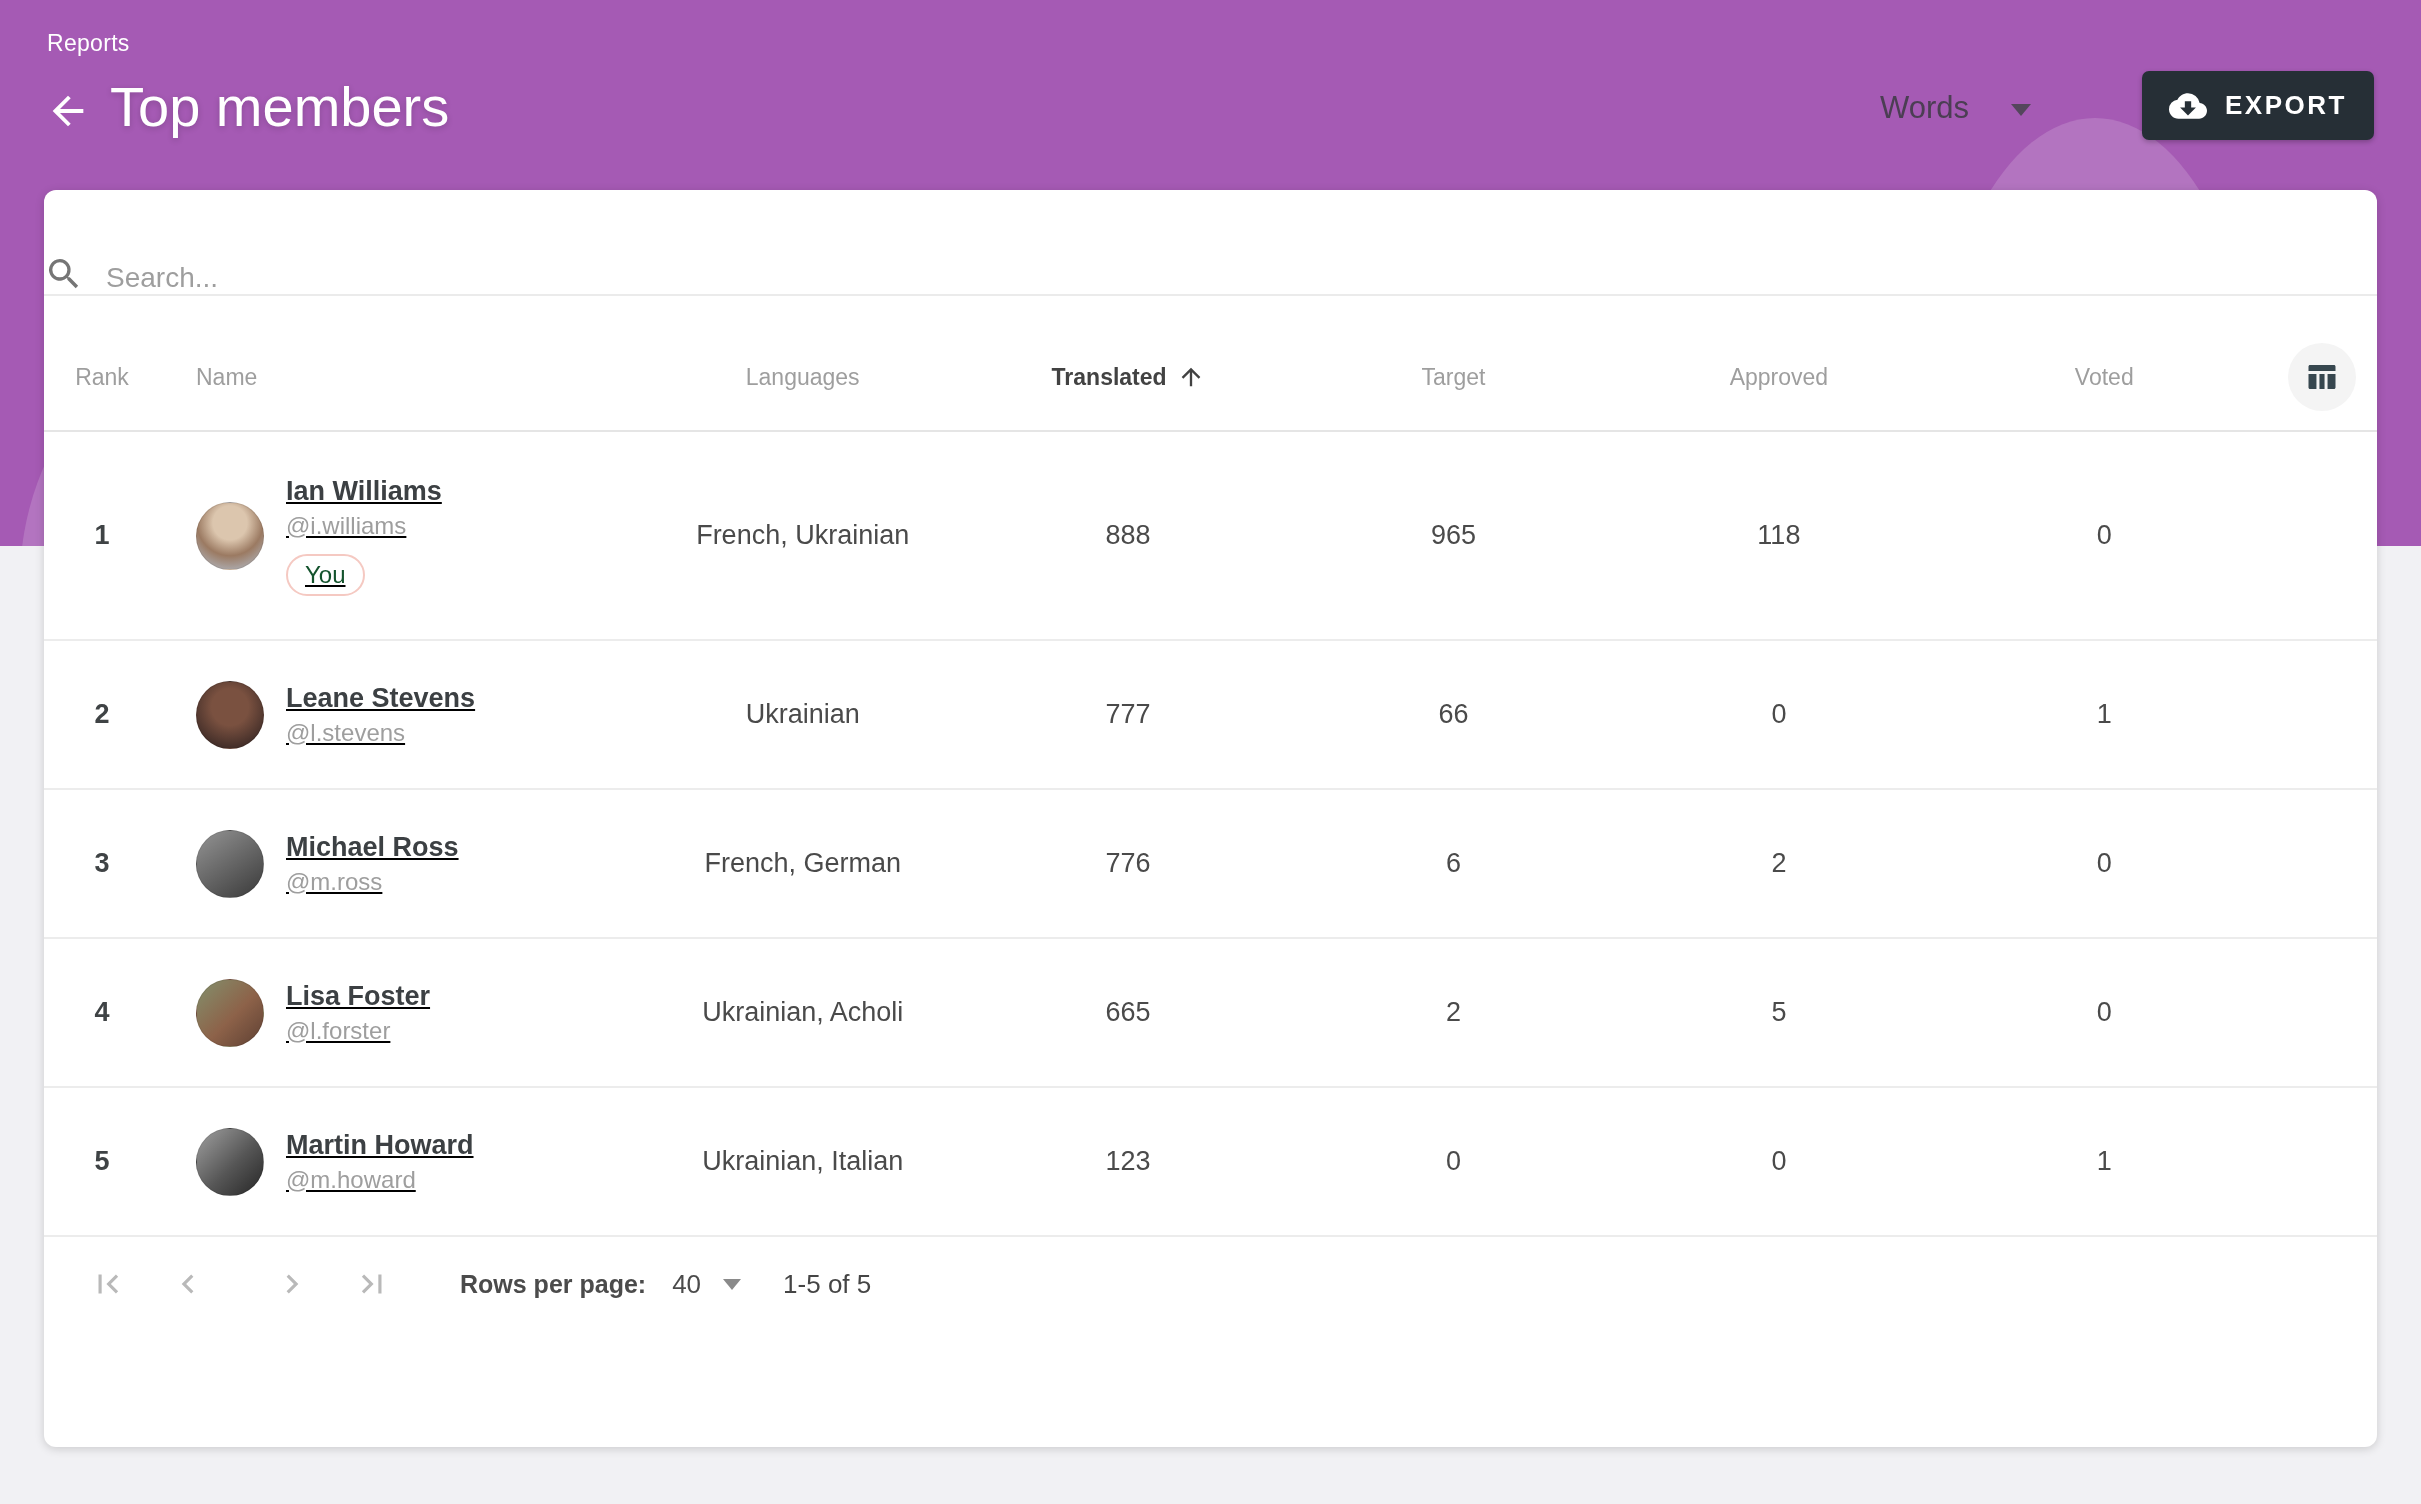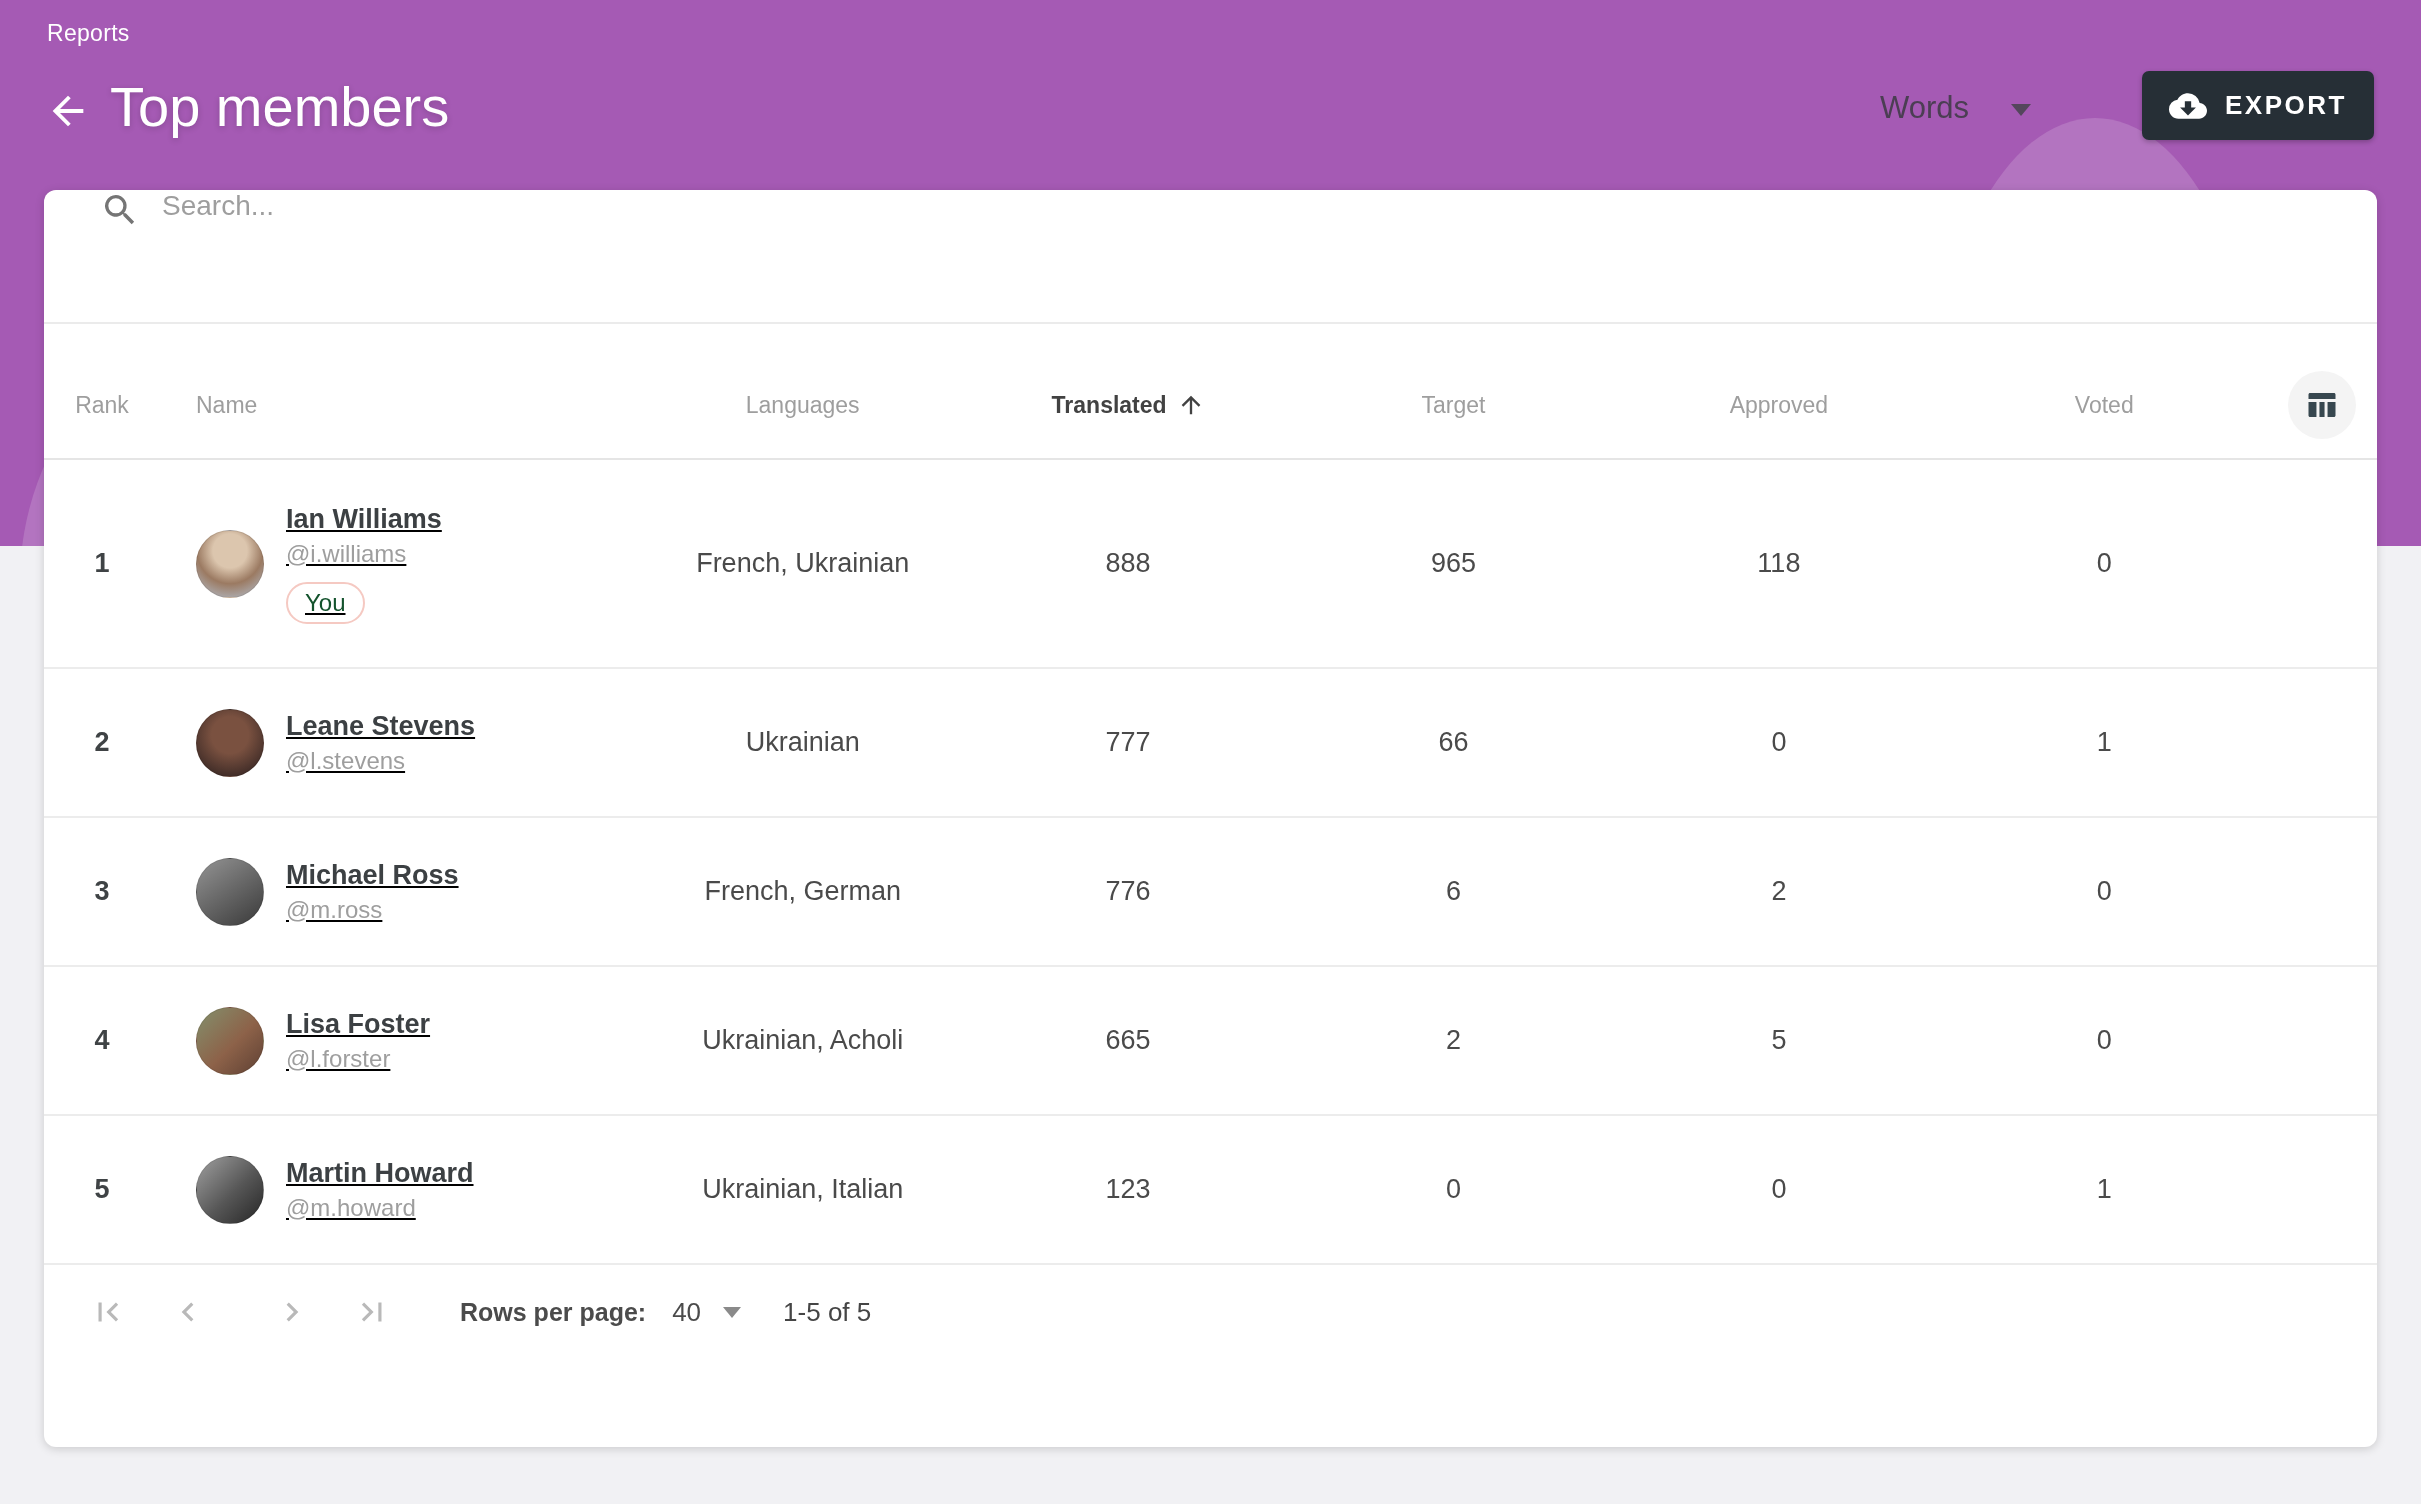--- a/index.html
+++ b/index.html
@@ -9,41 +9,41 @@
   .page { position:relative; width:2421px; height:1504px; background:#f1f1f4; }
 
   
   .hero { position:absolute; left:0; top:0; width:2421px; height:546px; background:#a55ab4; overflow:hidden; }
   .hill { position:absolute; background:rgba(255,255,255,0.16); border-radius:50%; }
   .hill-1 { left:20px;   top:322px; width:460px; height:520px; }
   .hill-2 { left:755px;  top:282px; width:350px; height:560px; }
   .hill-3 { left:1280px; top:208px; width:740px; height:760px; }
   .hill-4 { left:1930px; top:118px; width:330px; height:640px; }
 
-  .breadcrumb { position:absolute; left:47px; top:20px; font-size:23px; color:#ffffff; letter-spacing:.3px; }
+  .breadcrumb { position:absolute; left:47px; top:30px; font-size:23px; color:#ffffff; letter-spacing:.3px; }
   .title-row { position:absolute; left:40px; top:74px; display:flex; align-items:flex-end; }
   .back-btn { width:56px; height:56px; display:flex; align-items:center; justify-content:center; cursor:pointer; }
   .page-title { font-size:56px; font-weight:400; color:#ffffff; margin-left:14px;
                 text-shadow:0 2px 6px rgba(0,0,0,0.18); }
 
   .unit-select { position:absolute; left:1880px; top:80px; height:56px; display:flex; align-items:center; cursor:pointer;text-align:right; }
   .unit-label { font-size:31px; color:#4b3e53; }
   .caret-down { width:0; height:0; border-left:10px solid transparent; border-right:10px solid transparent;
                 border-top:12px solid #54465c; margin-left:42px; margin-top:4px; }
 
   .export-btn { position:absolute; left:2142px; top:71px; width:232px; height:69px; background:#262f36;
                 border:none; border-radius:7px; display:flex; align-items:center; justify-content:center;
                 gap:18px; cursor:pointer; box-shadow:0 2px 5px rgba(0,0,0,0.25); }
   .export-label { color:#ffffff; font-size:26px; font-weight:bold; letter-spacing:2.5px; }
 
   
   .card { position:absolute; left:44px; top:190px; width:2333px; height:1257px; background:#ffffff;
           border-radius:12px; box-shadow:0 2px 10px rgba(0,0,0,0.16); overflow:hidden; }
 
-  .search-row { height:132px; display:flex; align-items:flex-start; padding-left:56px; }
+  .search-row { height:104px; display:flex; align-items:flex-end; }
   .search-input { border:none; outline:none; flex:1; margin-left:22px; font-size:28px; color:#5f6368;
                   font-family:"Liberation Sans", sans-serif; background:transparent; }
   .search-input::placeholder { color:#9e9e9e; }
 
   .sep { height:2px; background:#ebebeb; }
 
   .chips { height:80px; display:flex; align-items:flex-end; padding-left:36px; gap:24px; }
   .chip { height:57px; line-height:57px; padding:0 35px; background:#e9e9ea; border-radius:29px;
           font-size:26px; color:#3f3f3f; cursor:pointer; white-space:nowrap; }
 

